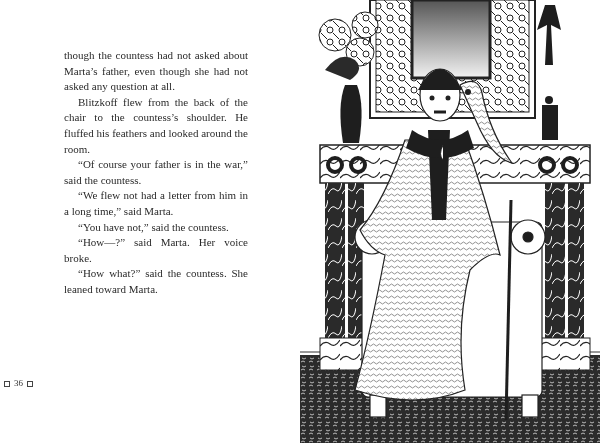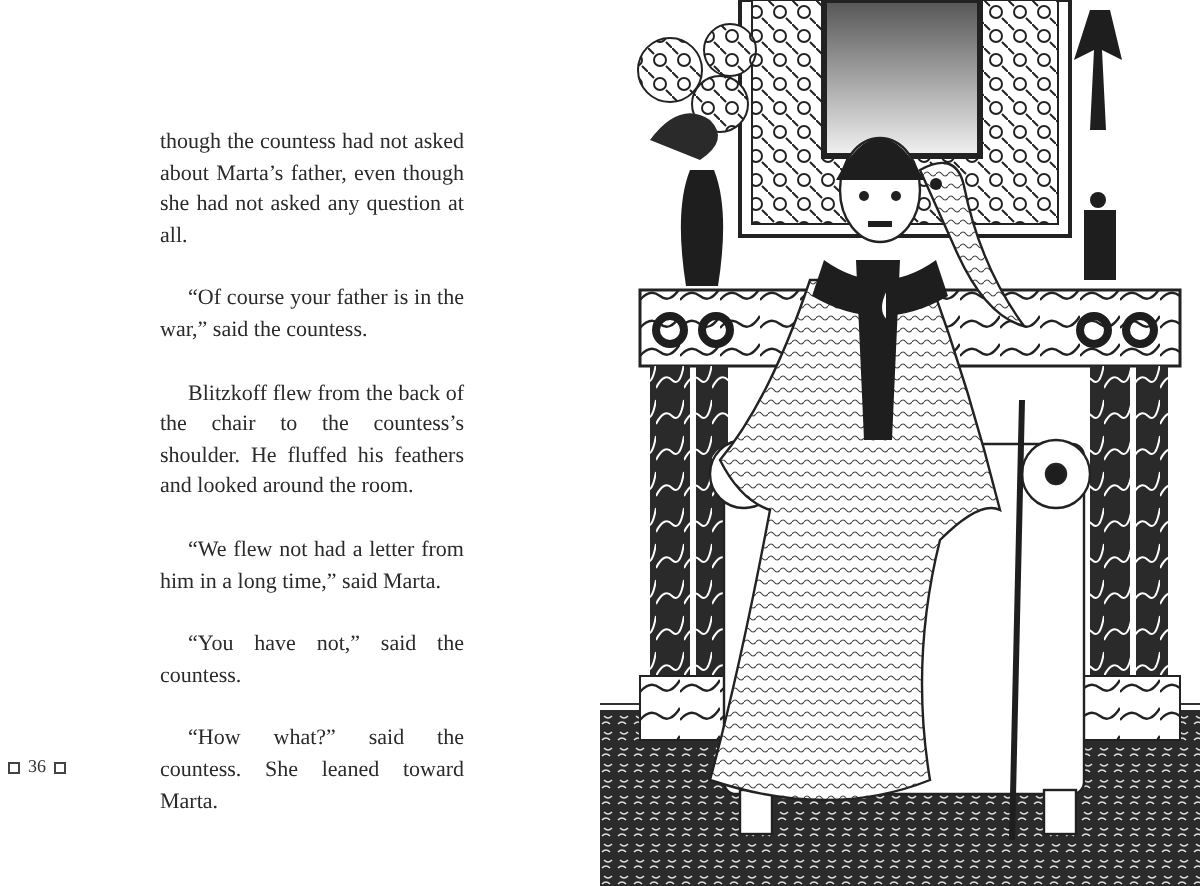--- a/index.html
+++ b/index.html
@@ -1,36 +1,37 @@
 <!DOCTYPE html>
 <html><head>
 <meta charset="utf-8">
 <style>
   html,body{margin:0;padding:0;background:#fff;}
   body{width:600px;height:443px;position:relative;overflow:hidden;font-family:"Liberation Serif","DejaVu Serif",serif;color:#2a2a2a;}
   .left-page{position:absolute;left:0;top:0;width:300px;height:443px;background:#fff;}
   .text-block{position:absolute;left:64px;top:48px;width:184px;font-size:11px;line-height:15.6px;text-align:justify;}
-  .text-block p{margin:16px;text-indent:0;}
+  .text-block p{margin:0;text-indent:0;}
   .text-block p.ind{text-indent:14px;}
   .text-block em{font-style:italic;}
   .folio{position:absolute;left:0;width:300px;top:378px;font-size:9px;color:#333;}
   .folio .sq{display:inline-block;width:4px;height:4px;border:1px solid #444;margin:0 4px;vertical-align:middle;}
   .right-page{position:absolute;left:300px;top:0;width:300px;height:443px;background:#fff;}
   svg{display:block;}
 </style>
 </head>
 <body>
 
 <div class="left-page">
   <div class="text-block">
     <p>though the countess had not asked about Marta’s father, even though she had not asked any question at all.</p>
+    <p class="ind">Blitzkoff flew from the back of the chair to the countess’s shoulder. He fluffed his feathers and looked around the room.</p>
     <p class="ind">“Of course your father is in the war,” said the countess.</p>
-    <p class="ind">Blitzkoff flew from the back of the chair to the countess’s shoulder. He fluffed his feathers and looked around the room.</p>
     <p class="ind">“We flew not had a letter from him in a long time,” said Marta.</p>
     <p class="ind">“You have not,” said the countess.</p>
+    <p class="ind">“How—?” said Marta. Her voice broke.</p>
     <p class="ind">“How what?” said the countess. She leaned toward Marta.</p>
   </div>
   <div class="folio">
     <span class="sq"></span><span>36</span><span class="sq"></span>
   </div>
 </div>
 
 <div class="right-page">
   <svg width="300" height="443" viewBox="0 0 300 443">
     <defs>

